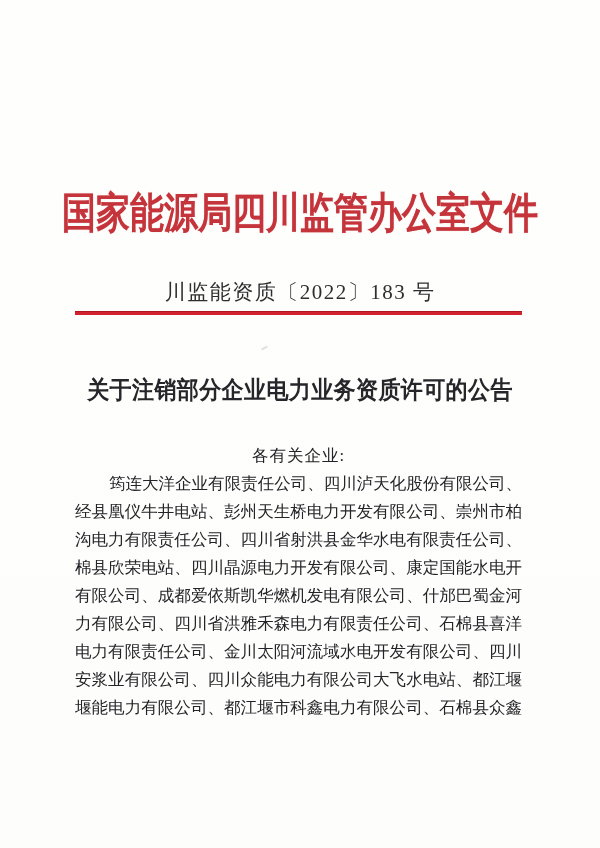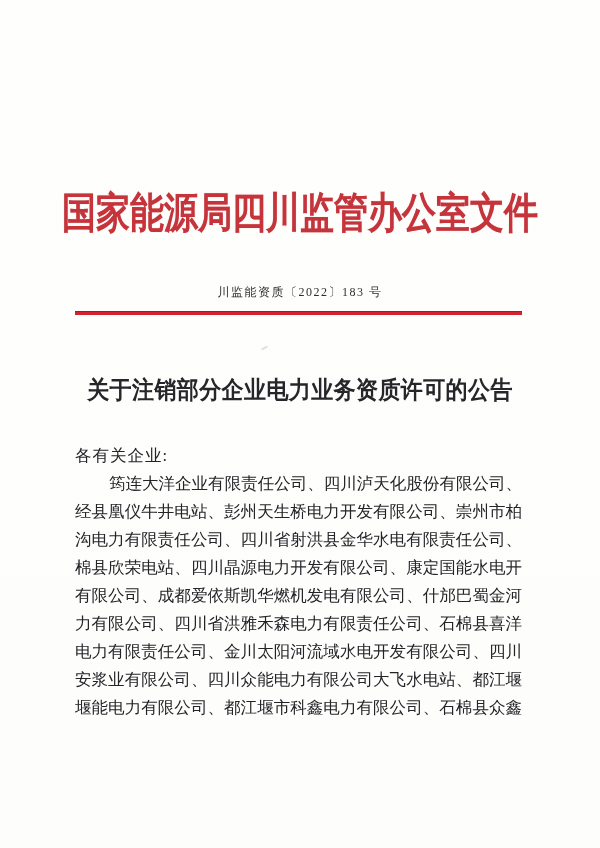--- a/index.html
+++ b/index.html
@@ -33,21 +33,21 @@
     text-shadow: 0 0 0.6px rgba(197,51,59,0.55);
     white-space: nowrap;
   }
   
   .doc-number {
     position: absolute;
     top: 281px;
     left: 0;
     right: 0;
     text-align: center;
-    font-size: 12px;
+    font-size: 21px;
     letter-spacing: 1.5px;
     color: #2e2e30;
     line-height: 22px;
     white-space: nowrap;
   }
   
   .red-rule {
     position: absolute;
     top: 311px;
     left: 75px;
@@ -75,21 +75,21 @@
   .body-block {
     position: absolute;
     top: 442px;
     left: 75px;
     width: 447px;
     font-size: 16.5px;
     color: #242428;
     line-height: 28px;
   }
   .salutation {
-    text-align: left;
+    text-align: center;
     letter-spacing: 1px;
   }
   .jline {
     text-align: justify;
     text-align-last: justify;
     -moz-text-align-last: justify;
     height: 28px;
     overflow: hidden;
   }
   .jline.indent {

